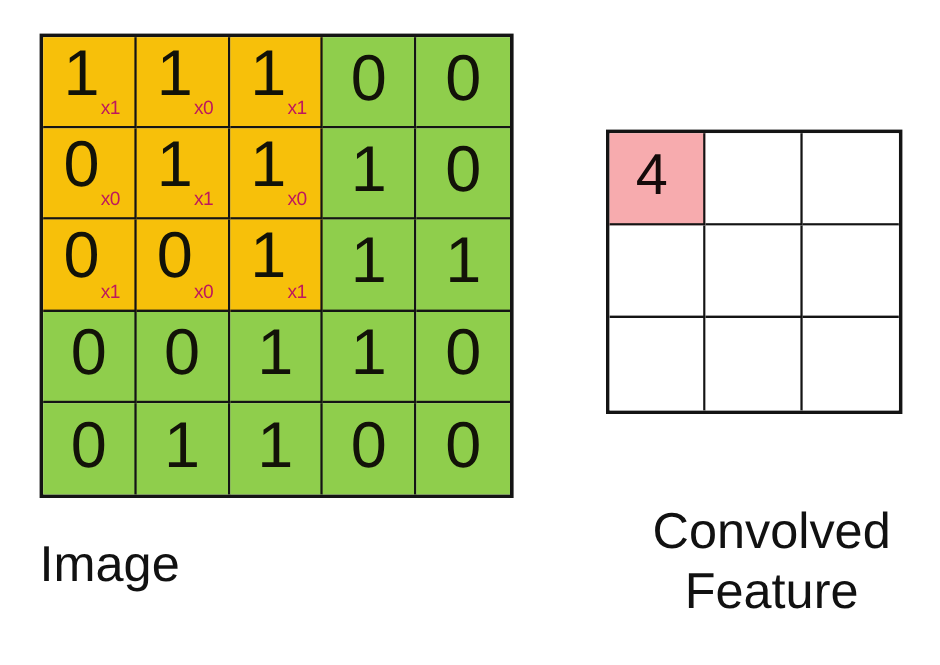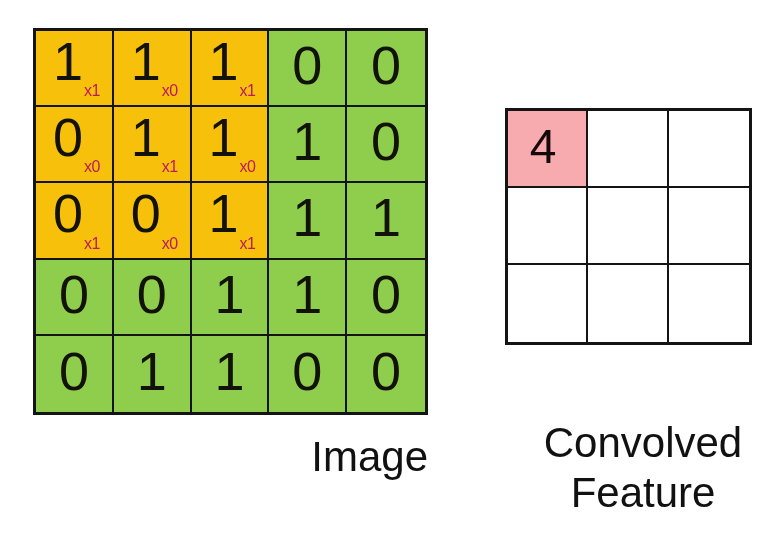--- a/index.html
+++ b/index.html
@@ -120,23 +120,23 @@
     color: #111111;
     font-family: "Liberation Sans", sans-serif;
     font-size: 42px;
     line-height: 1.18;
     white-space: pre-line;
   }
 
   #image-caption {
     position: absolute;
     left: 33px;
-    top: 432px;
+    top: 445px;
     width: 395px;
-    text-align: right;
+    text-align: left;
   }
 
   #feature-caption {
     position: absolute;
     left: 503px;
     top: 418px;
     width: 280px;
     text-align: center;
   }
 </style>

